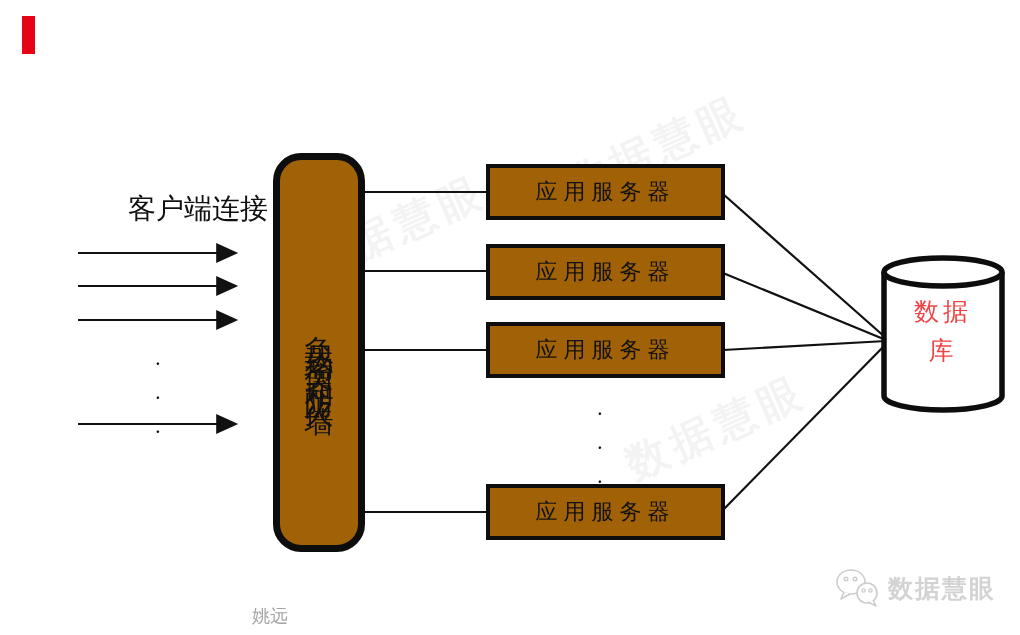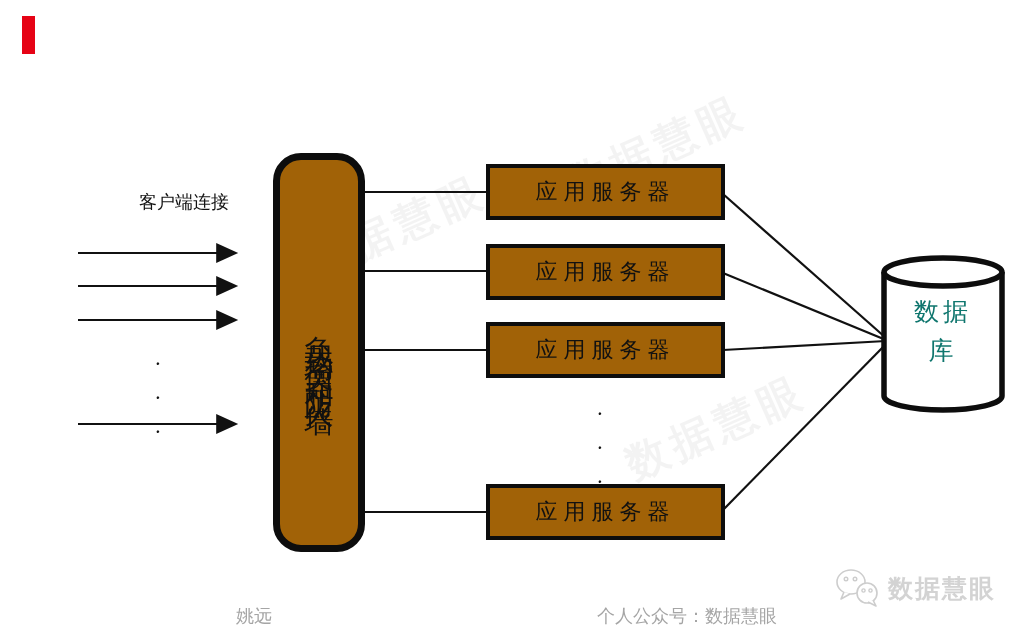--- a/index.html
+++ b/index.html
@@ -6,50 +6,50 @@
   #page{position:relative;width:1020px;height:635px;background:#ffffff;overflow:hidden;
         font-family:"Liberation Sans",sans-serif;}
   
   #title-accent{position:absolute;left:22px;top:16px;width:13px;height:38px;background:#e60315;}
   #page-title{position:absolute;left:48px;top:6px;font-size:41px;font-weight:800;color:#1d1d1d;
               letter-spacing:1px;font-family:"Liberation Sans",sans-serif;}
   
   #diagram-svg{position:absolute;left:0;top:0;z-index:1;}
   .node{position:absolute;z-index:2;background:#a16207;display:flex;align-items:center;justify-content:center;}
   #client-label{position:absolute;left:128px;top:190px;width:112px;z-index:2;
-                font-family:"DejaVu Serif","Liberation Serif",serif;font-size:18px;color:#111;
+                font-family:"DejaVu Serif","Liberation Serif",serif;font-size:28px;color:#111;
                 text-align:center;white-space:nowrap;}
   #load-balancer{left:273px;top:153px;width:92px;height:399px;border:7px solid #0d0d0d;
                  border-radius:28px;box-sizing:border-box;}
   #load-balancer .vtext{writing-mode:vertical-rl;text-orientation:upright;
                  font-family:"DejaVu Serif","Liberation Serif",serif;font-size:29px;color:#111;
                  letter-spacing:9px;line-height:1;}
   .app-server{left:486px;width:239px;height:56px;border:4px solid #0d0d0d;box-sizing:border-box;
               font-family:"DejaVu Serif","Liberation Serif",serif;font-size:22px;color:#111;
               letter-spacing:6px;}
   #app-server-1{top:164px;}
   #app-server-2{top:244px;}
   #app-server-3{top:322px;}
   #app-server-4{top:484px;}
   .vdots{position:absolute;z-index:2;writing-mode:vertical-rl;text-orientation:upright;
          font-size:20px;color:#111;letter-spacing:10px;line-height:1;
          font-family:"DejaVu Serif","Liberation Serif",serif;}
   #left-dots{left:148px;top:352px;}
   #mid-dots{left:590px;top:402px;}
   #db-label{position:absolute;left:884px;top:292px;width:118px;z-index:2;
-            font-family:"DejaVu Serif","Liberation Serif",serif;font-size:25px;color:#0f766e;
+            font-family:"DejaVu Serif","Liberation Serif",serif;font-size:25px;color:#ef4444;
             text-align:center;white-space:pre-line;line-height:39px;letter-spacing:4px;}
   
   .wm{position:absolute;z-index:0;color:#000;opacity:0.045;font-size:42px;font-weight:700;
       transform:rotate(-24deg);letter-spacing:6px;pointer-events:none;
       font-family:"Liberation Sans",sans-serif;}
   
   .footer-text{position:absolute;top:604px;z-index:2;font-size:18px;color:#a5a5a5;
                font-family:"Liberation Sans",sans-serif;white-space:nowrap;}
-  #footer-author{left:236px;}
+  #footer-author{left:252px;}
   #footer-wechat{left:327px;}
   #footer-account{left:597px;}
   
   #brand{position:absolute;left:834px;top:568px;z-index:2;display:flex;align-items:center;}
   #brand-text{font-size:25px;font-weight:700;color:#d3d3d3;letter-spacing:2px;margin-left:6px;
               font-family:"Liberation Sans",sans-serif;text-shadow:0 1px 0 #ffffff;}
 </style>
 </head>
 <body>
 
@@ -108,21 +108,20 @@
   <div id="app-server-3" class="node app-server">应用服务器</div>
 
   <div id="mid-dots" class="vdots">···</div>
 
   <div id="app-server-4" class="node app-server">应用服务器</div>
 
   <div id="db-label">数据
 库</div>
 
   <div id="footer-author" class="footer-text">姚远</div>
-  <div id="footer-account" class="footer-text">个人公众号：数据慧眼</div>
 
   <div id="brand">
     <svg width="48" height="40" viewBox="0 0 48 40">
       <g fill="#ffffff" stroke="#cdcdcd" stroke-width="1.6">
         <ellipse cx="17" cy="14" rx="14" ry="12"></ellipse>
         <path d="M10,24 L7,31 L16,26" stroke-linejoin="round"></path>
         <circle cx="33" cy="25" r="10"></circle>
         <path d="M39,32 L42,38 L34,34" stroke-linejoin="round"></path>
       </g>
       <g fill="none" stroke="#cdcdcd" stroke-width="1.4">

